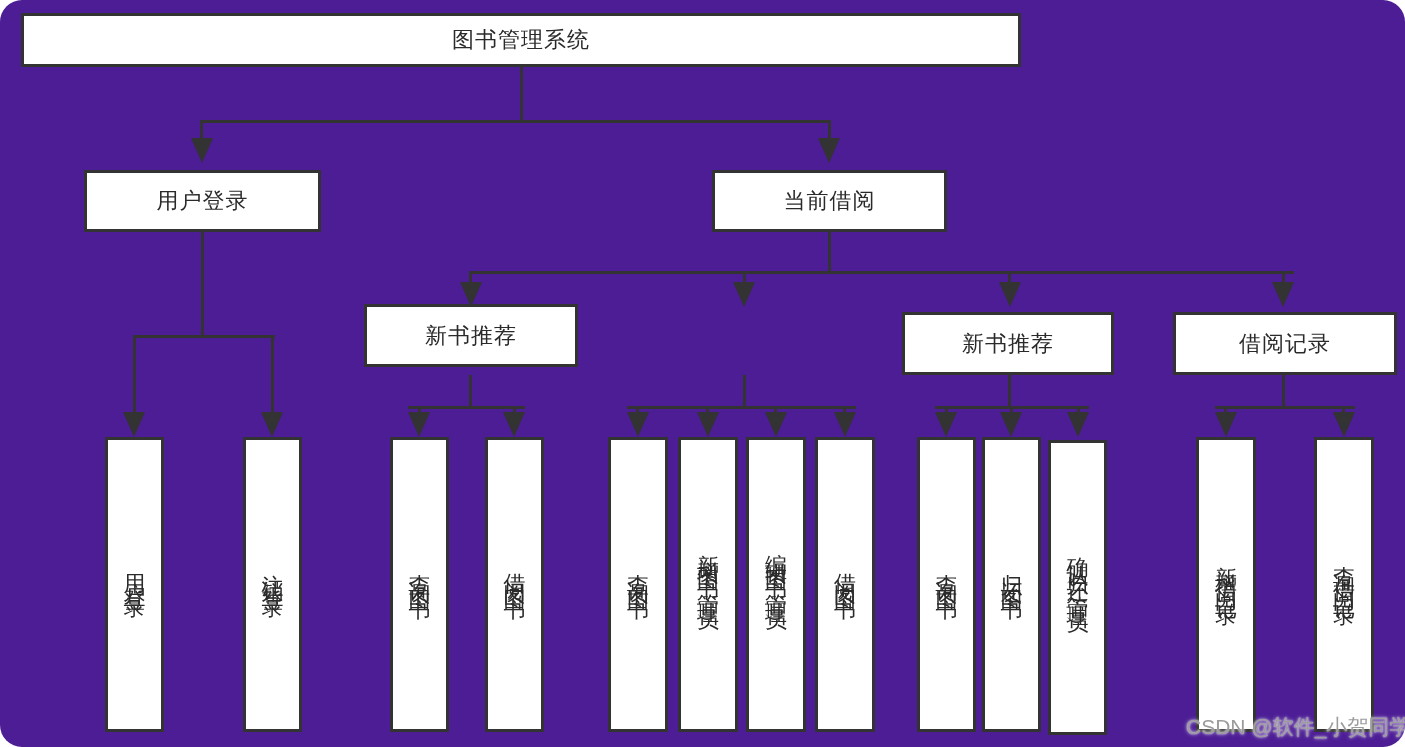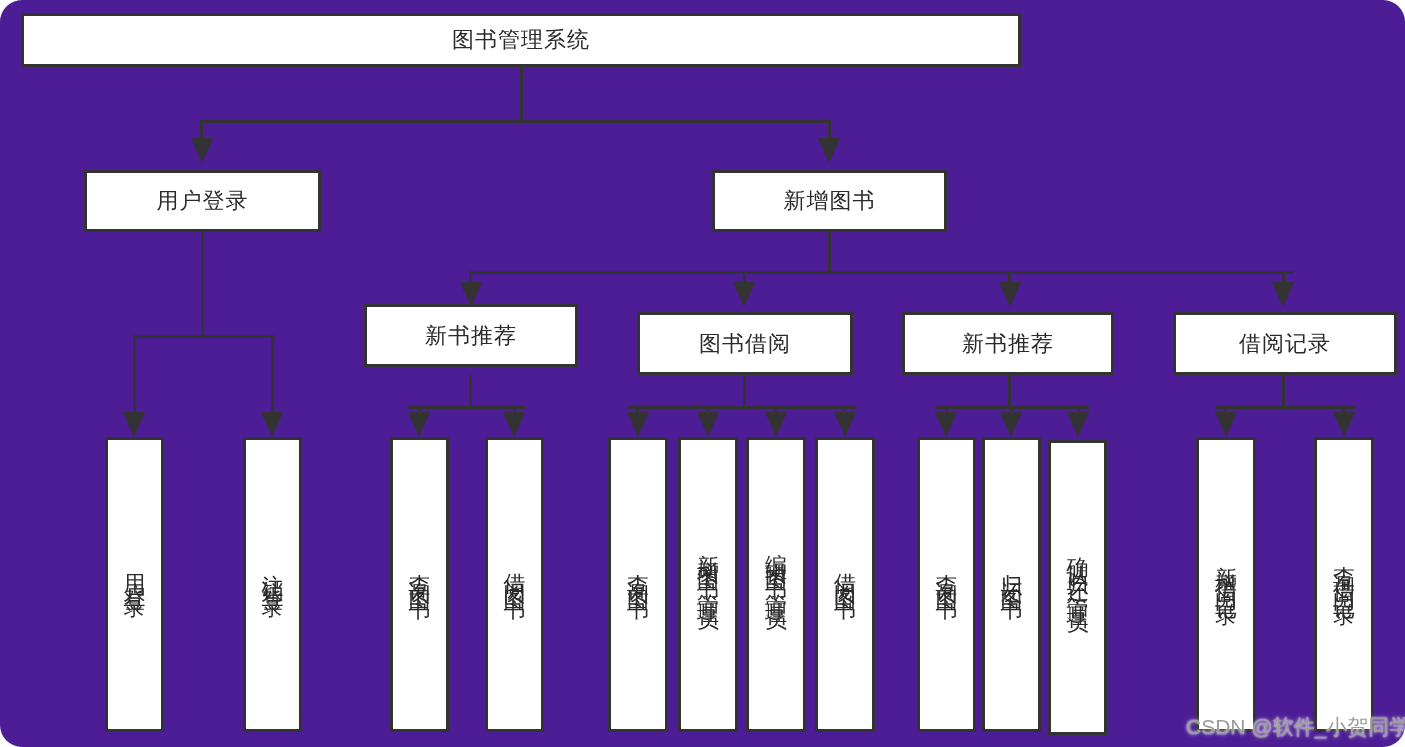--- a/index.html
+++ b/index.html
@@ -72,21 +72,21 @@
   <div class="hl" style="left:200px;top:120px;width:631px"></div>
   <div class="vl" style="left:200px;top:120px;height:22px"></div>
   <div class="ar" style="left:191px;top:138px"></div>
   <div class="vl" style="left:828px;top:120px;height:22px"></div>
   <div class="ar" style="left:818px;top:138px"></div>
 
   <div class="box hbox" style="left:84px;top:170px;width:237px;height:62px">
     <span>用户登录</span>
   </div>
   <div class="box hbox" style="left:712px;top:170px;width:235px;height:62px">
-    <span>新增图书</span>
+    <span>当前借阅</span>
   </div>
 
   <div class="vl" style="left:201px;top:232px;height:106px"></div>
   <div class="hl" style="left:133px;top:335px;width:142px"></div>
   <div class="vl" style="left:133px;top:335px;height:79px"></div>
   <div class="ar" style="left:123px;top:412px"></div>
   <div class="vl" style="left:271px;top:335px;height:79px"></div>
   <div class="ar" style="left:261px;top:412px"></div>
 
   <div class="vl" style="left:828px;top:232px;height:42px"></div>
@@ -95,23 +95,20 @@
   <div class="ar" style="left:460px;top:282px"></div>
   <div class="vl" style="left:743px;top:271px;height:15px"></div>
   <div class="ar" style="left:733px;top:282px"></div>
   <div class="vl" style="left:1008px;top:271px;height:15px"></div>
   <div class="ar" style="left:999px;top:282px"></div>
   <div class="vl" style="left:1282px;top:271px;height:15px"></div>
   <div class="ar" style="left:1272px;top:282px"></div>
 
   <div class="box hbox" style="left:364px;top:304px;width:214px;height:63px">
     <span>新书推荐</span>
-  </div>
-  <div class="box hbox" style="left:637px;top:312px;width:216px;height:63px">
-    <span>图书借阅</span>
   </div>
   <div class="box hbox" style="left:902px;top:312px;width:212px;height:63px">
     <span>新书推荐</span>
   </div>
   <div class="box hbox" style="left:1173px;top:312px;width:224px;height:63px">
     <span>借阅记录</span>
   </div>
 
   <div class="vl" style="left:469px;top:375px;height:33px"></div>
   <div class="hl" style="left:408px;top:406px;width:117px"></div>

